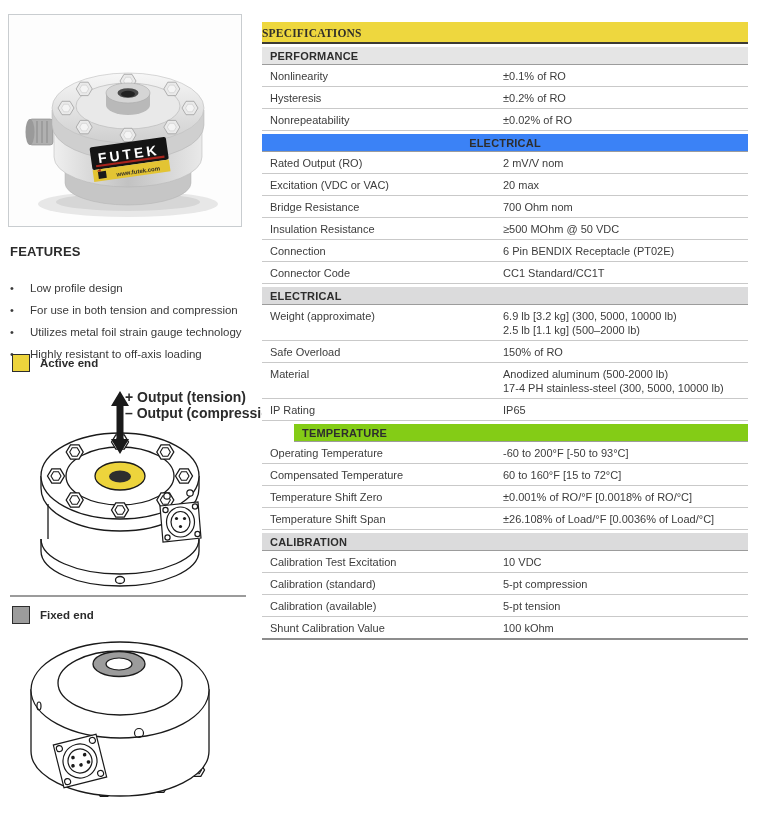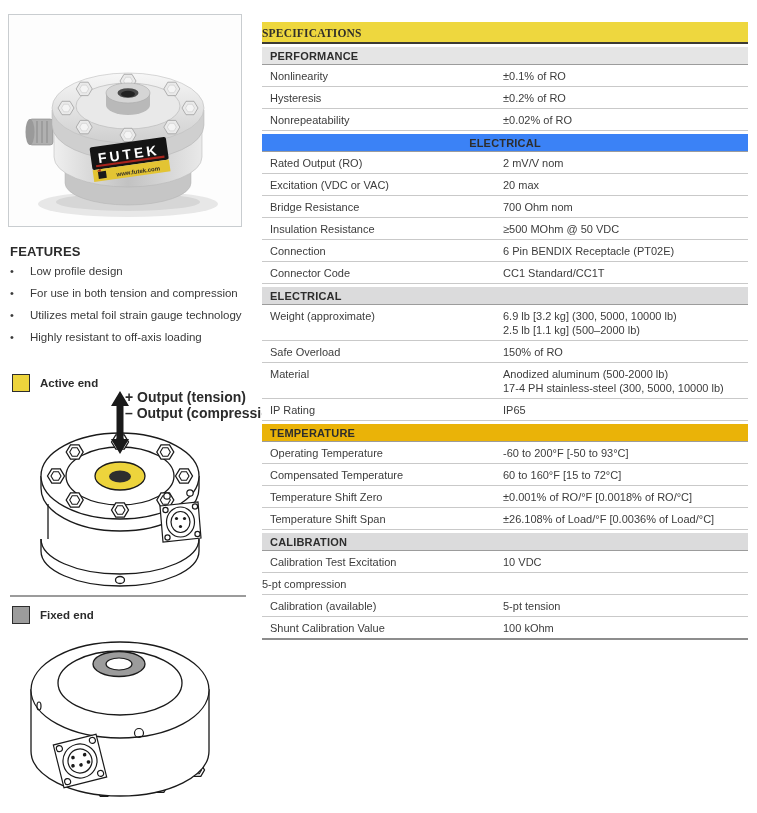--- a/index.html
+++ b/index.html
@@ -6,25 +6,25 @@
   body{
     width:757px;height:813px;position:relative;background:#ffffff;
     font-family:"Liberation Sans",sans-serif;color:#3a3a3a;overflow:hidden;
   }
   
   .photo-box{
     position:absolute;left:8px;top:14px;width:234px;height:213px;
     border:1px solid #c9cdd0;box-sizing:border-box;background:#fff;
   }
   .features{position:absolute;left:10px;top:244px;width:245px;}
-  .features h2{margin:0 0 6px 0;font-size:13px;color:#2b2b2b;letter-spacing:.2px;}
+  .features h2{margin:0 0 23px 0;font-size:13px;color:#2b2b2b;letter-spacing:.2px;}
   .feature-item{display:flex;font-size:11.5px;line-height:12px;margin-bottom:10px;color:#3a3a3a;}
   .feature-item .bullet{width:20px;flex:none;font-size:11px;}
   .legend-row{position:absolute;left:12px;display:flex;align-items:center;}
-  .legend-active{top:374px;}
+  .legend-active{top:354px;}
   .legend-fixed{top:606px;text-align:center;}
   .swatch{width:18px;height:18px;border:1.5px solid #2d2d2d;box-sizing:border-box;flex:none;}
   .legend-label{margin-left:10px;font-weight:bold;font-size:11.5px;color:#2b2b2b;}
   .output-labels{position:absolute;left:125px;top:390px;font-weight:bold;font-size:14px;line-height:15.5px;color:#2b2b2b;}
   .drawing1{position:absolute;left:8px;top:390px;}
   .drawing2{position:absolute;left:8px;top:633px;}
   .divider{position:absolute;left:10px;top:595px;width:236px;height:2px;background:#9b9b9b;}
   
   .spec-table{position:absolute;left:262px;top:22px;width:486px;border-bottom:2px solid #8d8d8d;}
   .spec-title{
@@ -320,21 +320,21 @@
             <div>Anodized aluminum (500-2000 lb)</div>
             <div>17-4 PH stainless-steel (300, 5000, 10000 lb)</div>
           </div>
         </div>
         <div class="spec-row">
           <div class="cell-l">IP Rating</div>
           <div class="cell-v">
             <div>IP65</div>
           </div>
         </div>
-        <div class="sec-h" style="background: #eab308;">TEMPERATURE</div>
+        <div class="sec-h" style="background: #84cc16; margin-left: 32px;">TEMPERATURE</div>
         <div class="spec-row">
           <div class="cell-l">Operating Temperature</div>
           <div class="cell-v">
             <div>-60 to 200°F [-50 to 93°C]</div>
           </div>
         </div>
         <div class="spec-row">
           <div class="cell-l">Compensated Temperature</div>
           <div class="cell-v">
             <div>60 to 160°F [15 to 72°C]</div>
@@ -353,20 +353,21 @@
           </div>
         </div>
         <div class="sec-h" style="background: rgb(219, 219, 220);">CALIBRATION</div>
         <div class="spec-row">
           <div class="cell-l">Calibration Test Excitation</div>
           <div class="cell-v">
             <div>10 VDC</div>
           </div>
         </div>
         <div class="spec-row">
+          <div class="cell-l">Calibration (standard)</div>
           <div class="cell-v">
             <div>5-pt compression</div>
           </div>
         </div>
         <div class="spec-row">
           <div class="cell-l">Calibration (available)</div>
           <div class="cell-v">
             <div>5-pt tension</div>
           </div>
         </div>

